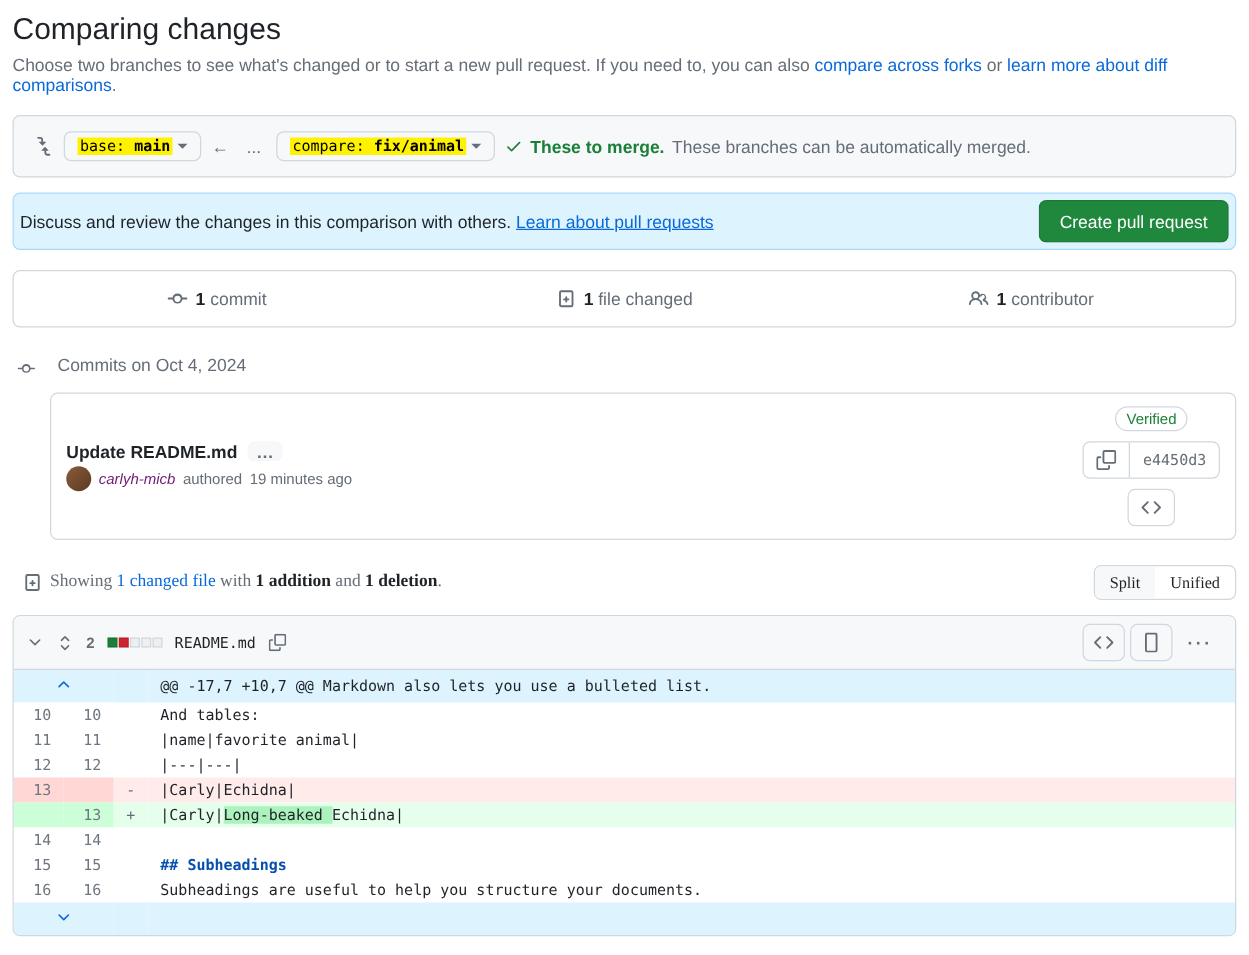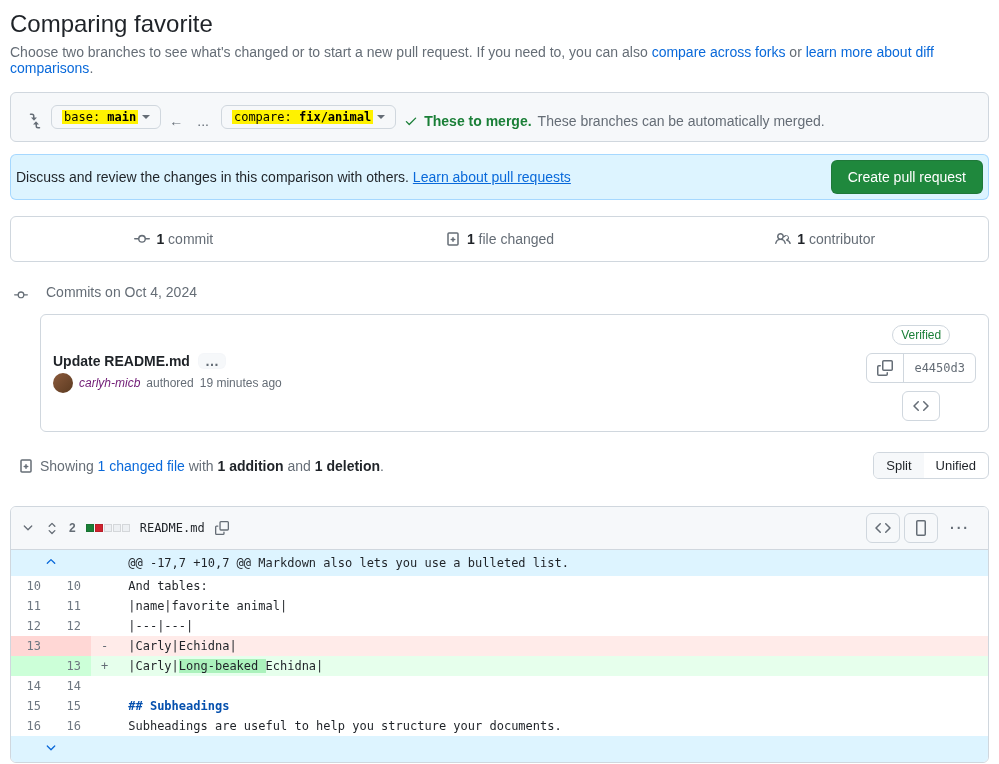--- a/index.html
+++ b/index.html
@@ -2,21 +2,21 @@
 <html><head>
 <meta charset="utf-8">
 <style>
 * { box-sizing: border-box; margin: 0; padding: 0; }
 body { font-family: -apple-system, BlinkMacSystemFont, "Segoe UI", Helvetica, Arial, sans-serif; font-size: 14px; color: #1f2328; background: #fff; padding: 10px; }
 a { color: #0969da; text-decoration: none; }
 
 h1.page-title { font-size: 24px; font-weight: 400; margin-bottom: 6px; }
 .subtitle { color: #656d76; font-size: 14px; margin-bottom: 16px; }
 
-.compare-bar { display: flex; align-items: flex-end; gap: 8px; background: #f6f8fa; border: 1px solid #d0d7de; border-radius: 6px; padding: 12px 16px; margin-bottom: 12px; }
+.compare-bar { display: flex; align-items: center; gap: 8px; background: #f6f8fa; border: 1px solid #d0d7de; border-radius: 6px; padding: 12px 16px; margin-bottom: 12px; }
 .compare-icon { width: 16px; height: 16px; fill: #656d76; }
 .branch-btn { display: inline-flex; align-items: center; gap: 4px; padding: 4px 10px; border: 1px solid #d0d7de; border-radius: 6px; background: #f6f8fa; font-family: ui-monospace, SFMono-Regular, Menlo, monospace; font-size: 12px; cursor: pointer; }
 .branch-btn .hl-block { background: #fff200; padding: 0 2px; }
 .caret { width: 0; height: 0; border-left: 4px solid transparent; border-right: 4px solid transparent; border-top: 4px solid #656d76; }
 .arrow-left { width: 16px; color: #656d76; }
 .ellipsis { color: #656d76; cursor: pointer; padding: 0 4px; }
 .merge-status { display: flex; align-items: center; gap: 6px; font-size: 14px; }
 .check-icon { width: 14px; height: 14px; fill: #1a7f37; }
 .merge-able { color: #1a7f37; font-weight: 600; }
 .merge-rest { color: #656d76; }
@@ -44,21 +44,21 @@
 .commit-author { color: #701a75; font-style: italic; }
 .commit-right { display: flex; align-items: center; gap: 8px; flex-direction: column; }
 .badge-verified { color: #1a7f37; border: 1px solid #d0d7de; border-radius: 2em; padding: 2px 8px; font-size: 12px; }
 .btn-group { display: flex; border: 1px solid #d0d7de; border-radius: 6px; overflow: hidden; }
 .btn-group > * { padding: 6px 10px; display:flex; align-items:center; }
 .btn-group > * + * { border-left: 1px solid #d0d7de; }
 .sha { font-family: ui-monospace, Menlo, monospace; font-size: 12px; color: #656d76; }
 .icon-btn { cursor: pointer; color: #656d76; }
 .icon-btn svg { width: 16px; height: 16px; fill: #656d76; }
 
-.changes-row { display: flex; align-items: center; justify-content: space-between; margin-bottom: 27px; padding-left: 8px;}
+.changes-row { display: flex; align-items: center; justify-content: space-between; margin-bottom: 12px; padding-left: 8px; font-family: Liberation Serif, serif;}
 .changes-left { display: flex; align-items: center; gap: 6px; color: #656d76; }
 .changes-left svg { width: 16px; height: 16px; fill: #656d76; }
 .view-toggle { display: inline-flex; border: 1px solid #d0d7de; border-radius: 6px; overflow: hidden; }
 .view-toggle span { padding: 5px 12px; font-size: 13px; cursor: pointer; }
 .view-toggle .active { background: #f6f8fa; }
 
 .diff-box { border: 1px solid #d0d7de; border-radius: 6px; overflow: hidden; }
 .diff-header { display: flex; align-items: center; justify-content: space-between; padding: 6px 10px; background: #f6f8fa; border-bottom: 1px solid #d0d7de; }
 .diff-header-left { display: flex; align-items: center; gap: 10px; }
 .diff-header-left svg { width: 14px; height: 14px; fill: #656d76; }
@@ -86,21 +86,21 @@
 tr.add td.line, tr.add td.sign { background: #e6ffec; }
 .added-text { background: #abf2bc; }
 .subhead { color: #0550ae; font-weight:600;}
 td.expand { text-align: center; }
 td.expand svg { width: 14px; height: 14px; fill: #0969da; }
 tr.expander td { background: #ddf4ff; height: 26px;}
 </style>
 </head>
 <body>
 
-<h1 class="page-title">Comparing favorite</h1>
+<h1 class="page-title">Comparing changes</h1>
 <p class="subtitle">
   <span>Choose two branches to see what's changed or to start a new pull request. If you need to, you can also </span><a href="#">compare across forks</a><span> or </span><a href="#">learn more about diff comparisons</a><span>.</span>
 </p>
 
 <div class="compare-bar">
   <svg class="compare-icon" viewBox="0 0 16 16">
       <path d="M9.573 4.427a.25.25 0 0 1 .177.427L7.177 7.427a.25.25 0 0 1-.354 0L4.25 4.854A.25.25 0 0 1 4.427 4.427H6V3a1 1 0 0 0-1-1H3.5a.75.75 0 0 1 0-1.5H5a2.5 2.5 0 0 1 2.5 2.5v1.427h2.073ZM6.427 11.573a.25.25 0 0 1-.177-.427L8.823 8.573a.25.25 0 0 1 .354 0l2.573 2.573a.25.25 0 0 1-.177.427H10V13a1 1 0 0 0 1 1h1.5a.75.75 0 0 1 0 1.5H11A2.5 2.5 0 0 1 8.5 13v-1.427H6.427Z"></path>
     </svg>
   <button class="branch-btn">
     <span class="hl-block"><span>base: </span><b>main</b></span>

